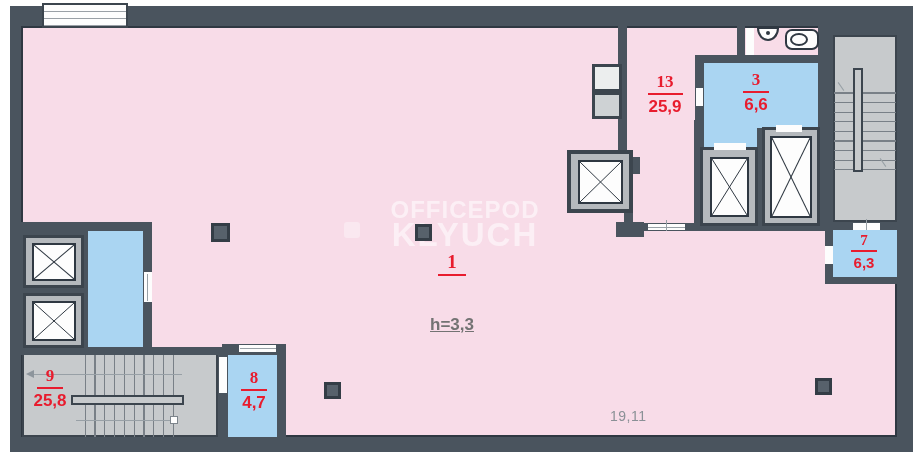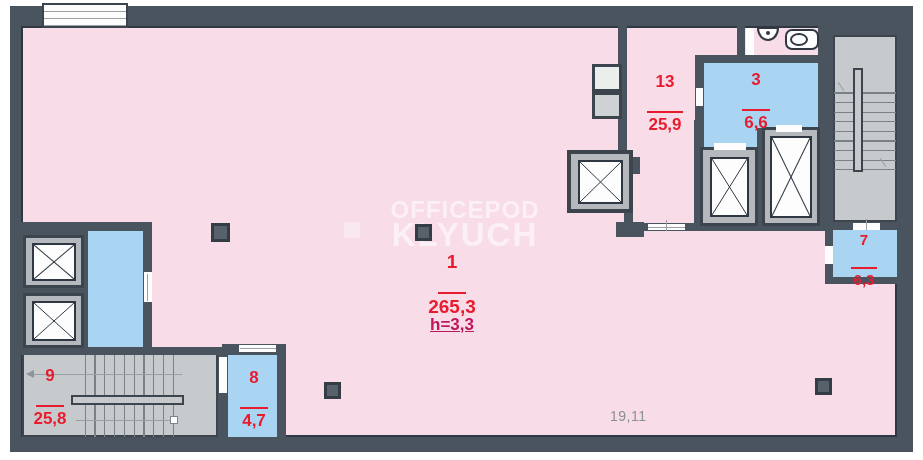--- a/index.html
+++ b/index.html
@@ -13,28 +13,28 @@
   .slot{position:absolute;background:#fdfdfd;}
   .frame{position:absolute;background:#b5b9bd;border:3px solid #3c454e;box-sizing:border-box;}
   .xbox{position:absolute;background:#fdfdfd;border:2px solid #2f3842;box-sizing:border-box;}
   .xbox svg{display:block;width:100%;height:100%;}
   .pillar{position:absolute;background:#57616b;border:3px solid #343d46;box-sizing:border-box;}
   .treads-v{position:absolute;background:repeating-linear-gradient(to right,transparent 0,transparent 8.6px,#798087 8.6px,#798087 9.8px);}
   .treads-h{position:absolute;background:repeating-linear-gradient(to bottom,transparent 0,transparent 8.4px,#798087 8.4px,#798087 9.6px);}
   .stringer{position:absolute;background:#c7cacc;border:2px solid #3c454e;box-sizing:border-box;}
   .thinline{position:absolute;background:#98a0a6;}
   .room-label{position:absolute;color:#e81c2e;font-weight:bold;text-align:center;line-height:1.15;font-size:17px;}
-  .room-label .num{display:inline-block;border-bottom:2px solid #e81c2e;padding:0 9px 19px;}
+  .room-label .num{display:inline-block;border-bottom:2px solid #e81c2e;padding:0 9px 1px;font-family:Liberation Serif, serif;}
   .room-label .area{display:block;padding-top:2px;}
   .wm{position:absolute;left:378px;top:199px;width:174px;text-align:center;
       color:rgba(255,255,255,0.55);font-weight:bold;}
   .wm .l1{display:block;font-size:24px;line-height:22px;letter-spacing:1px;}
   .wm .l2{display:block;font-size:33px;line-height:28px;letter-spacing:2px;}
   .dim-note{position:absolute;color:#8a9096;font-size:14px;letter-spacing:0.5px;}
-  .hval{position:absolute;color:#be185d;font-weight:bold;font-size:17px;text-align:center;text-decoration:underline;}
+  .hval{position:absolute;color:#737373;font-weight:bold;font-size:17px;text-align:center;text-decoration:underline;}
   .fixture{position:absolute;background:#fdfdfd;border:2px solid #2f3842;box-sizing:border-box;}
 </style>
 </head>
 <body>
 
 <div id="plan">
 
   <div class="wall" style="left:10px;top:6px;width:903px;height:446px;"></div>
 
   <div class="floor" style="left:21px;top:26px;width:876px;height:411px;"></div>
@@ -154,21 +154,20 @@
     <span class="l2">KLYUCH</span>
   </div>
 
   <div class="pillar" style="left:211px;top:223px;width:19px;height:19px;"></div>
   <div class="pillar" style="left:415px;top:224px;width:17px;height:17px;"></div>
   <div class="pillar" style="left:324px;top:382px;width:17px;height:17px;"></div>
   <div class="pillar" style="left:815px;top:378px;width:17px;height:17px;"></div>
 
   <div class="room-label" style="left:402px;top:251px;width:100px;font-size:19px;">
     <span class="num">1</span>
-    <span class="area">265,3</span>
   </div>
   <div class="hval" style="left:402px;top:315px;width:100px;">h=3,3</div>
 
   <div class="room-label" style="left:629px;top:72px;width:72px;">
     <span class="num">13</span>
     <span class="area">25,9</span>
   </div>
 
   <div class="room-label" style="left:720px;top:70px;width:72px;">
     <span class="num">3</span>

